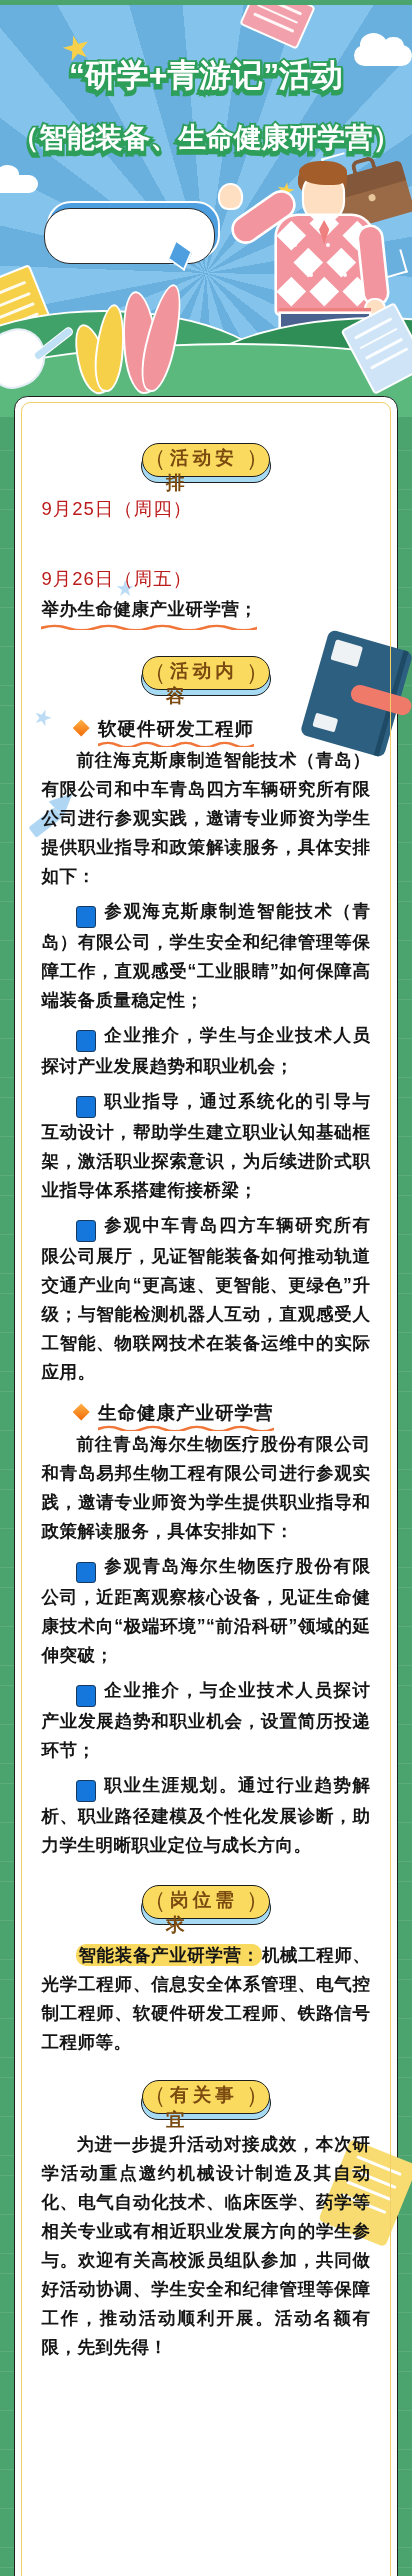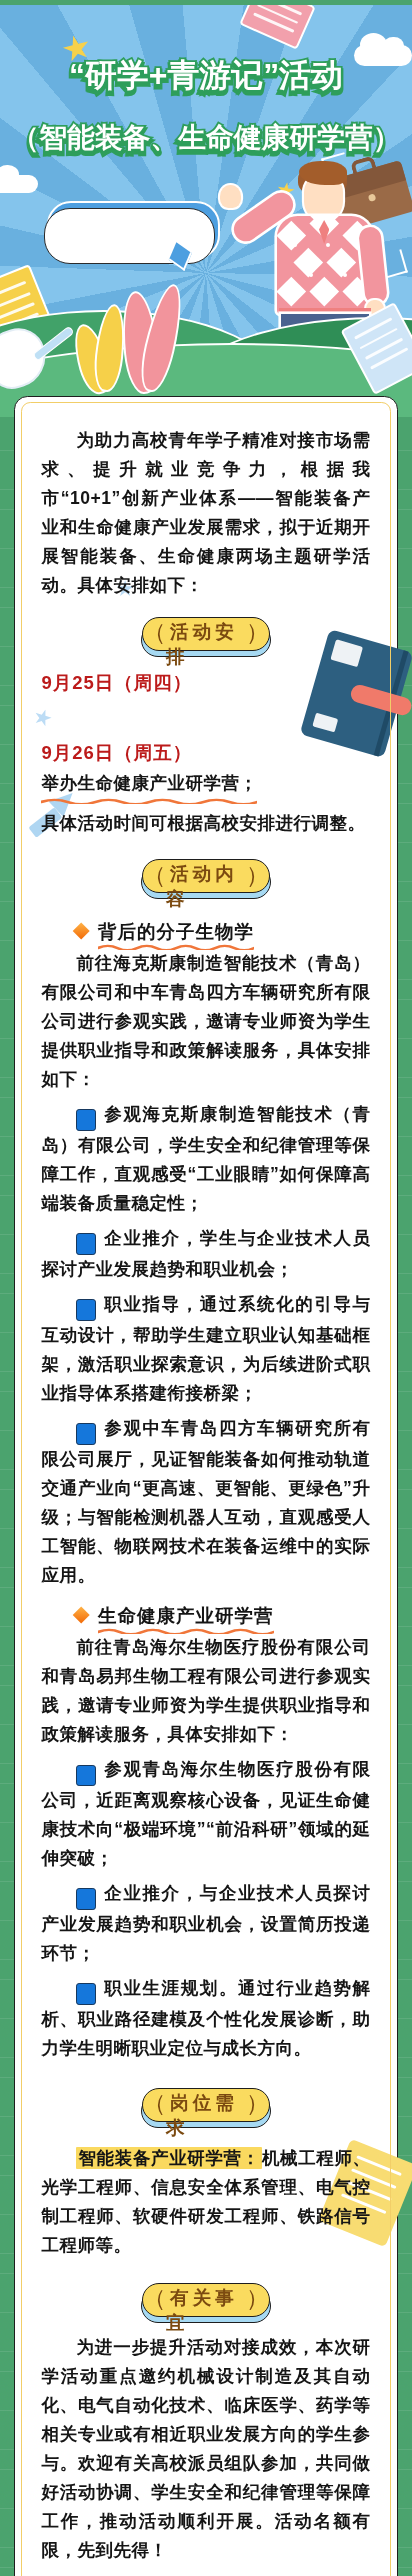--- a/index.html
+++ b/index.html
@@ -90,33 +90,33 @@
   .p{font-size:17.5px;line-height:29px;font-weight:700;color:var(--text);text-align:justify;letter-spacing:0.5px;}
   .indent{text-indent:2em;}
   
   .pillwrap{position:relative;width:128px;height:34px;align-self:center;flex:none;}
   .pillwrap .back{position:absolute;left:-1px;right:-1px;top:6.2px;bottom:-6.2px;background:var(--pill_shadow);border:1.5px solid var(--card_border);border-radius:20.6px;}
   .pillwrap .front{position:absolute;inset:0;background:var(--pill_bg);border:1.5px solid var(--card_border);border-radius:20.6px;display:flex;align-items:center;justify-content:center;color:var(--brown);}
   .pillwrap .paren{font-size:23px;font-weight:400;transform:translateY(-1.5px);}
   .pillwrap .lbl{font-size:18.5px;font-weight:900;letter-spacing:4.1px;text-indent:4.1px;margin-top:20px;}
   .m-sched{margin:16.5px auto 17.5px;} .m-cont{margin:21.6px auto 12.4px;} .m-jobs{margin:25px auto 16.5px;} .m-matt{margin:23px auto 16.5px;}
   
-  .sched .date{font-size:18.5px;line-height:30px;color:var(--red);font-weight:700;letter-spacing:1px;}
+  .sched .date{font-size:18.5px;line-height:30px;color:var(--red);font-weight:400;letter-spacing:1px;}
   .sched .evt{margin:1px 0 10.3px;}
   .uwavy{position:relative;display:inline-block;}
   .uwavy svg{position:absolute;left:0;right:0;bottom:-6.2px;width:100%;height:7.2px;}
   .sched .note{margin-top:1px;}
   
   .camp-title{display:flex;align-items:center;padding-left:34px;margin:13.4px 0 5.2px;}
   .camp-title .diamond{width:12.4px;height:12.4px;background:linear-gradient(135deg,#FFB347,#F26A07);transform:rotate(45deg);margin-right:10.3px;flex:none;}
   .camp-title .t{font-size:18.5px;font-weight:900;color:var(--text);letter-spacing:1px;}
   .item{margin-top:6.2px;}
   .numbadge{display:inline-block;width:19.6px;height:21.6px;background:var(--badge_blue);border:1.5px solid #16385E;border-radius:3.1px;color:#fff;font-size:13.4px;line-height:18.5px;text-align:center;font-weight:700;margin-right:7.2px;vertical-align:-3.1px;}
   
-  .hl{background:var(--highlight);padding:1px 2.1px;border-radius:1px;}
+  .hl{background:var(--highlight);padding:1px 2.1px;border-radius:10px;}
   .jobs-p{margin-top:5.2px;}
   
   .deco{position:absolute;z-index:0;}
   .notebook{right:-3.1px;top:242px;width:87px;height:109px;background:#2D5F80;border-radius:7.2px;transform:rotate(16deg);}
   .notebook .stamp1{position:absolute;left:9.3px;top:8.2px;width:28px;height:20.6px;background:#fff;opacity:.92;border-radius:2.1px;}
   .notebook .stamp2{position:absolute;left:10.3px;bottom:11.3px;width:23px;height:13.4px;background:#fff;opacity:.92;border-radius:2.1px;}
   .notebook .ribbon{position:absolute;right:-13.4px;top:45px;width:62px;height:17.5px;background:#F07A6A;border-radius:8.8px;}
   .notebook .spine{position:absolute;right:5.2px;top:0;bottom:0;width:5.2px;background:#1F4A66;}
   .bluestar{width:17.5px;height:17.5px;background:#BCDCF5;clip-path:polygon(50% 0%,61% 35%,98% 35%,68% 57%,79% 91%,50% 70%,21% 91%,32% 57%,2% 35%,39% 35%);}
   .bs1{left:101px;top:183px;} .bs2{left:18.5px;top:312px;transform:rotate(18deg);}
@@ -239,21 +239,20 @@
         <i class="pl" style="top:27px"></i>
         <i class="pl" style="top:40px"></i>
         <i class="pl" style="top:54px"></i>
     </div>
     <div class="deco arrow-yellow">
       
     </div>
 
     <div class="content">
 
-      <p class="p indent">为助力高校青年学子精准对接市场需求、提升就业竞争力，根据我市“10+1”创新产业体系——智能装备产业和生命健康产业发展需求，拟于近期开展智能装备、生命健康两场主题研学活动。具体安排如下：</p>
 
       <div class="pillwrap m-sched">
         <div class="back"></div>
         <div class="front">
           <span class="paren">（</span>
           <span class="lbl">活动安排</span>
           <span class="paren">）</span>
         </div>
       </div>
 
@@ -267,35 +266,34 @@
           </span>
         </div>
         <div class="date">9月26日（周五）</div>
         <div class="p evt">
           <span class="uwavy"><span>举办生命健康产业研学营；</span>
             <svg viewBox="0 0 120 10" preserveAspectRatio="none">
                 <path d="M0 7 Q 7.5 1 15 7 T 30 7 T 45 7 T 60 7 T 75 7 T 90 7 T 105 7 T 120 7" fill="none" stroke="#F0763A" stroke-width="3.2" stroke-linecap="round"></path>
               </svg>
           </span>
         </div>
-        <div class="p note">具体活动时间可根据高校安排进行调整。</div>
       </div>
 
       <div class="pillwrap m-cont">
         <div class="back"></div>
         <div class="front">
           <span class="paren">（</span>
           <span class="lbl">活动内容</span>
           <span class="paren">）</span>
         </div>
       </div>
 
       <div class="camp-title">
         <span class="diamond"></span>
-        <span class="uwavy"><span class="t">背后的分子生物学</span>
+        <span class="uwavy"><span class="t">软硬件研发工程师</span>
           <svg viewBox="0 0 120 10" preserveAspectRatio="none">
               <path d="M0 7 Q 7.5 1 15 7 T 30 7 T 45 7 T 60 7 T 75 7 T 90 7 T 105 7 T 120 7" fill="none" stroke="#F0763A" stroke-width="3.2" stroke-linecap="round"></path>
             </svg>
         </span>
       </div>
       <p class="p indent">前往海克斯康制造智能技术（青岛）有限公司和中车青岛四方车辆研究所有限公司进行参观实践，邀请专业师资为学生提供职业指导和政策解读服务，具体安排如下：</p>
       <p class="p indent item"><span class="numbadge">1</span><span>参观海克斯康制造智能技术（青岛）有限公司，学生安全和纪律管理等保障工作，直观感受“工业眼睛”如何保障高端装备质量稳定性；</span></p>
       <p class="p indent item"><span class="numbadge">2</span><span>企业推介，学生与企业技术人员探讨产业发展趋势和职业机会；</span></p>
       <p class="p indent item"><span class="numbadge">3</span><span>职业指导，通过系统化的引导与互动设计，帮助学生建立职业认知基础框架，激活职业探索意识，为后续进阶式职业指导体系搭建衔接桥梁；</span></p>
       <p class="p indent item"><span class="numbadge">4</span><span>参观中车青岛四方车辆研究所有限公司展厅，见证智能装备如何推动轨道交通产业向“更高速、更智能、更绿色”升级；与智能检测机器人互动，直观感受人工智能、物联网技术在装备运维中的实际应用。</span></p>

